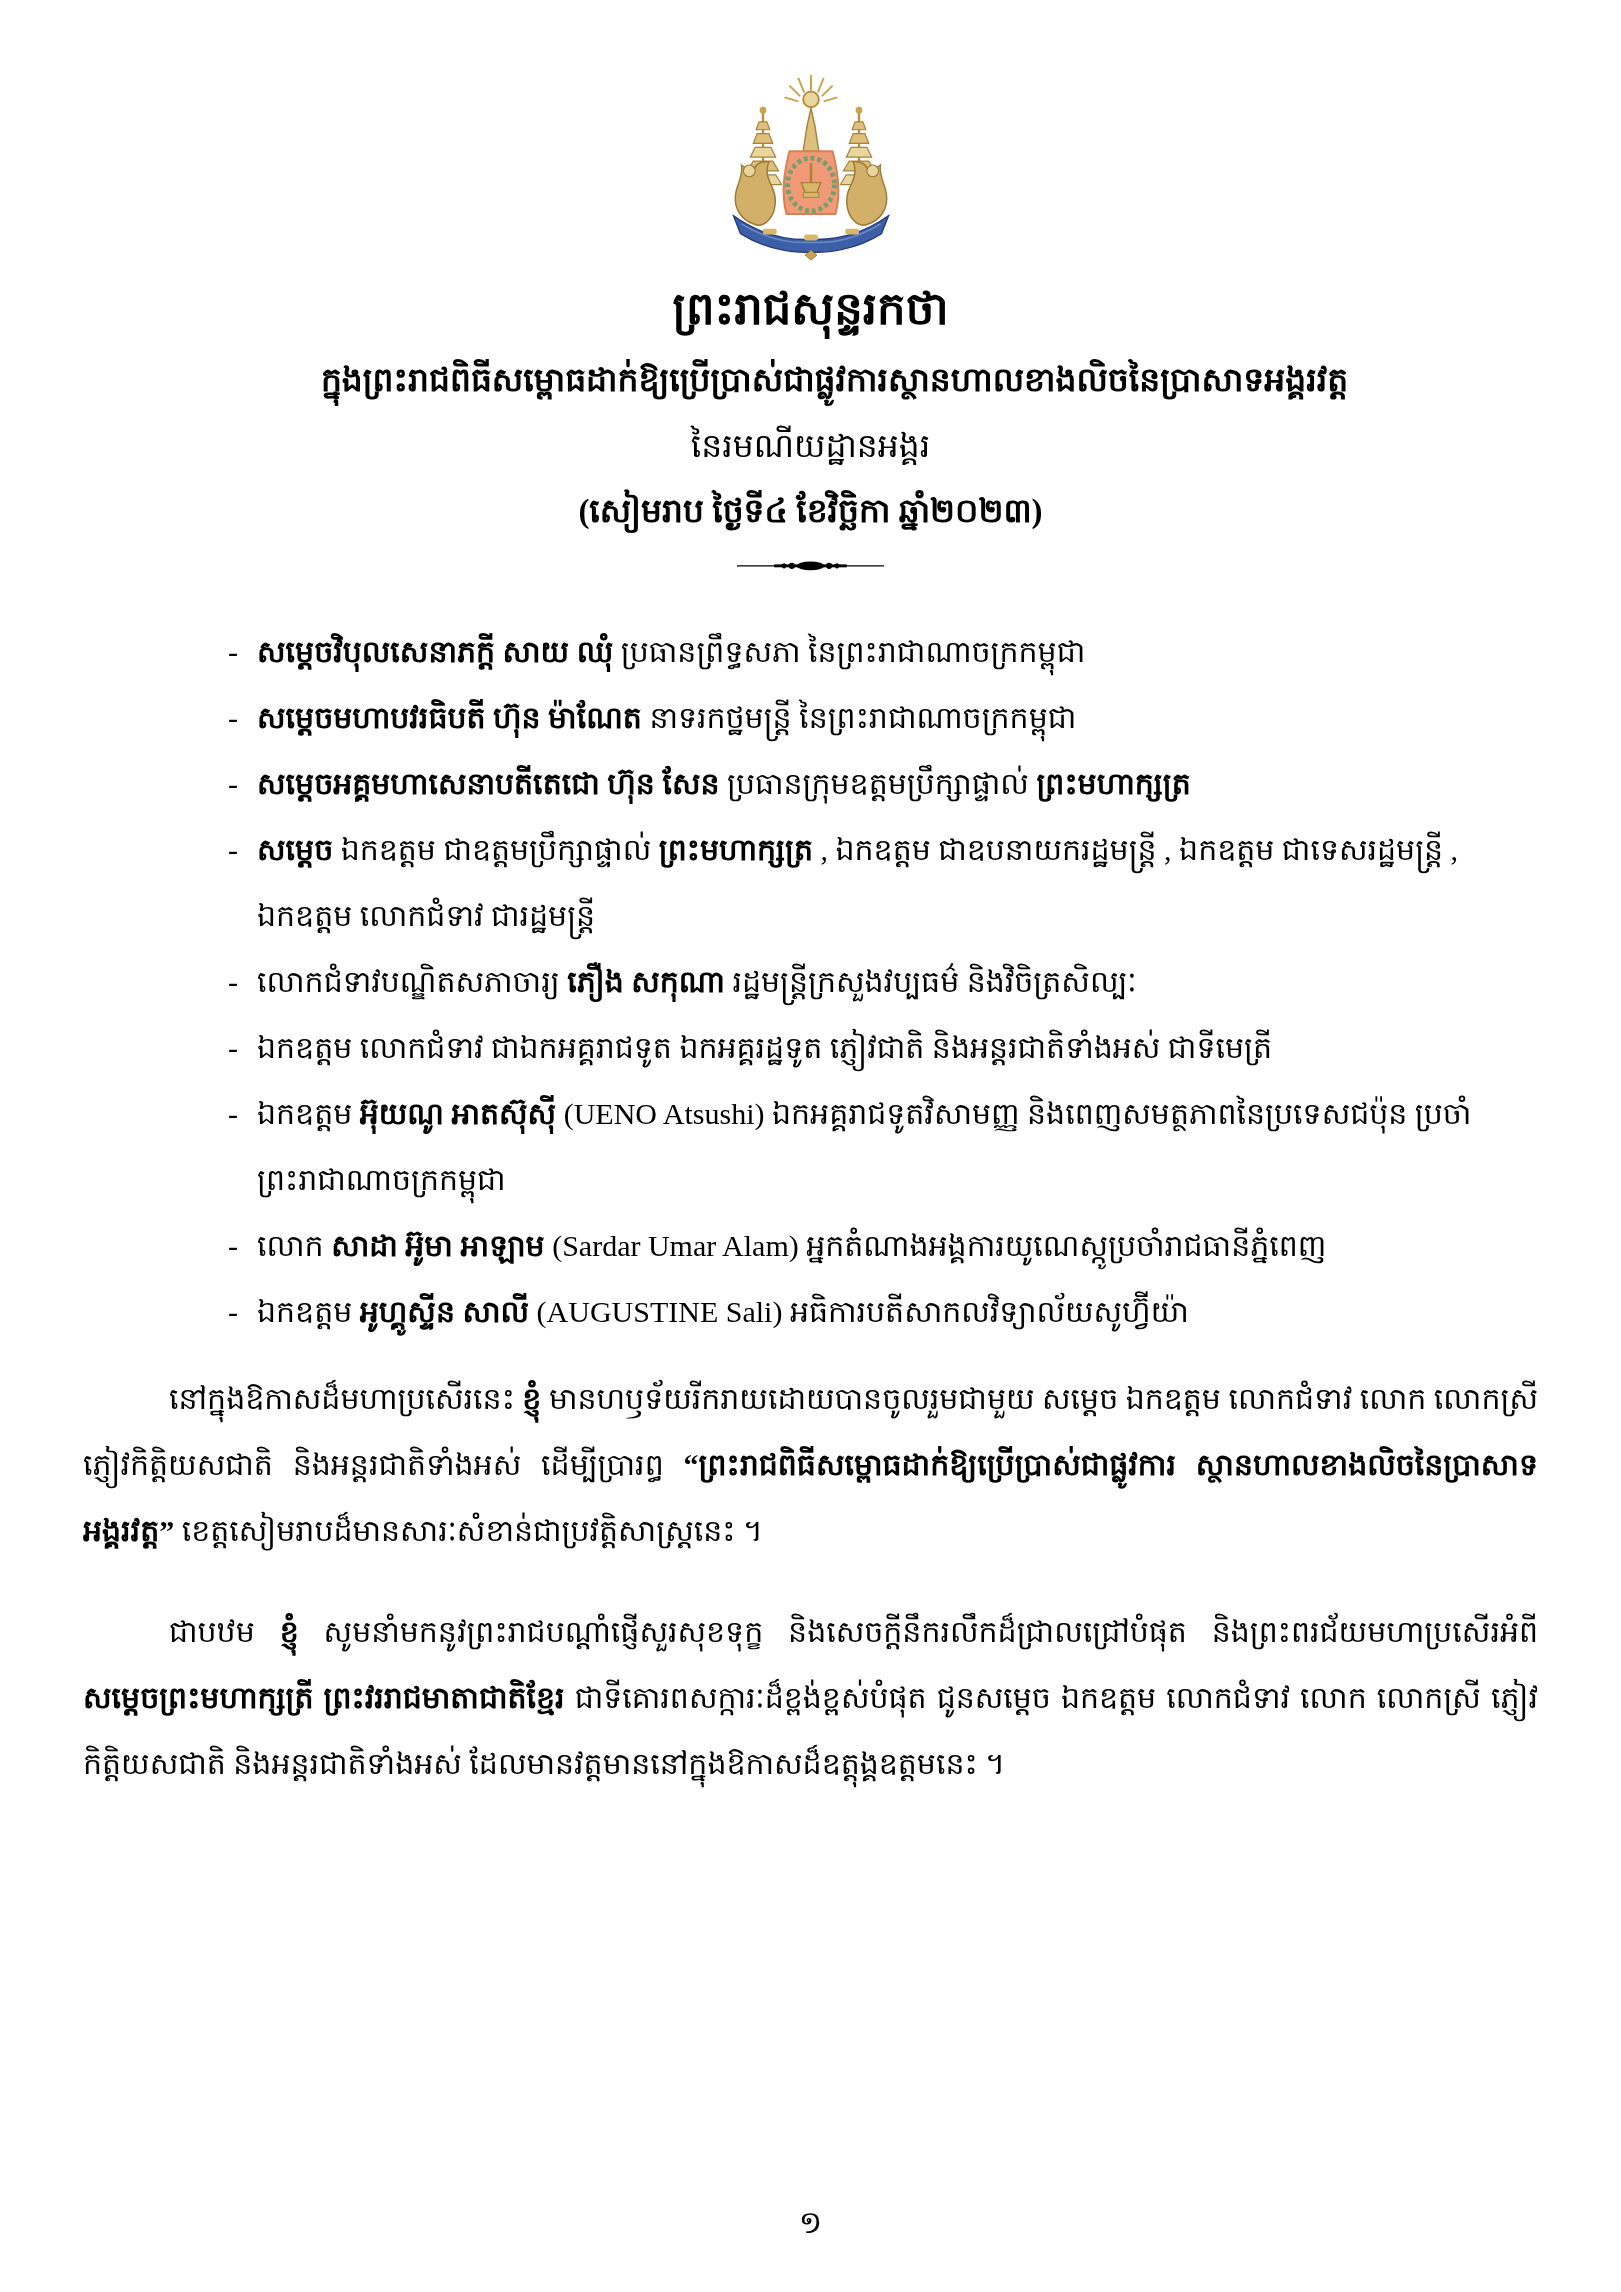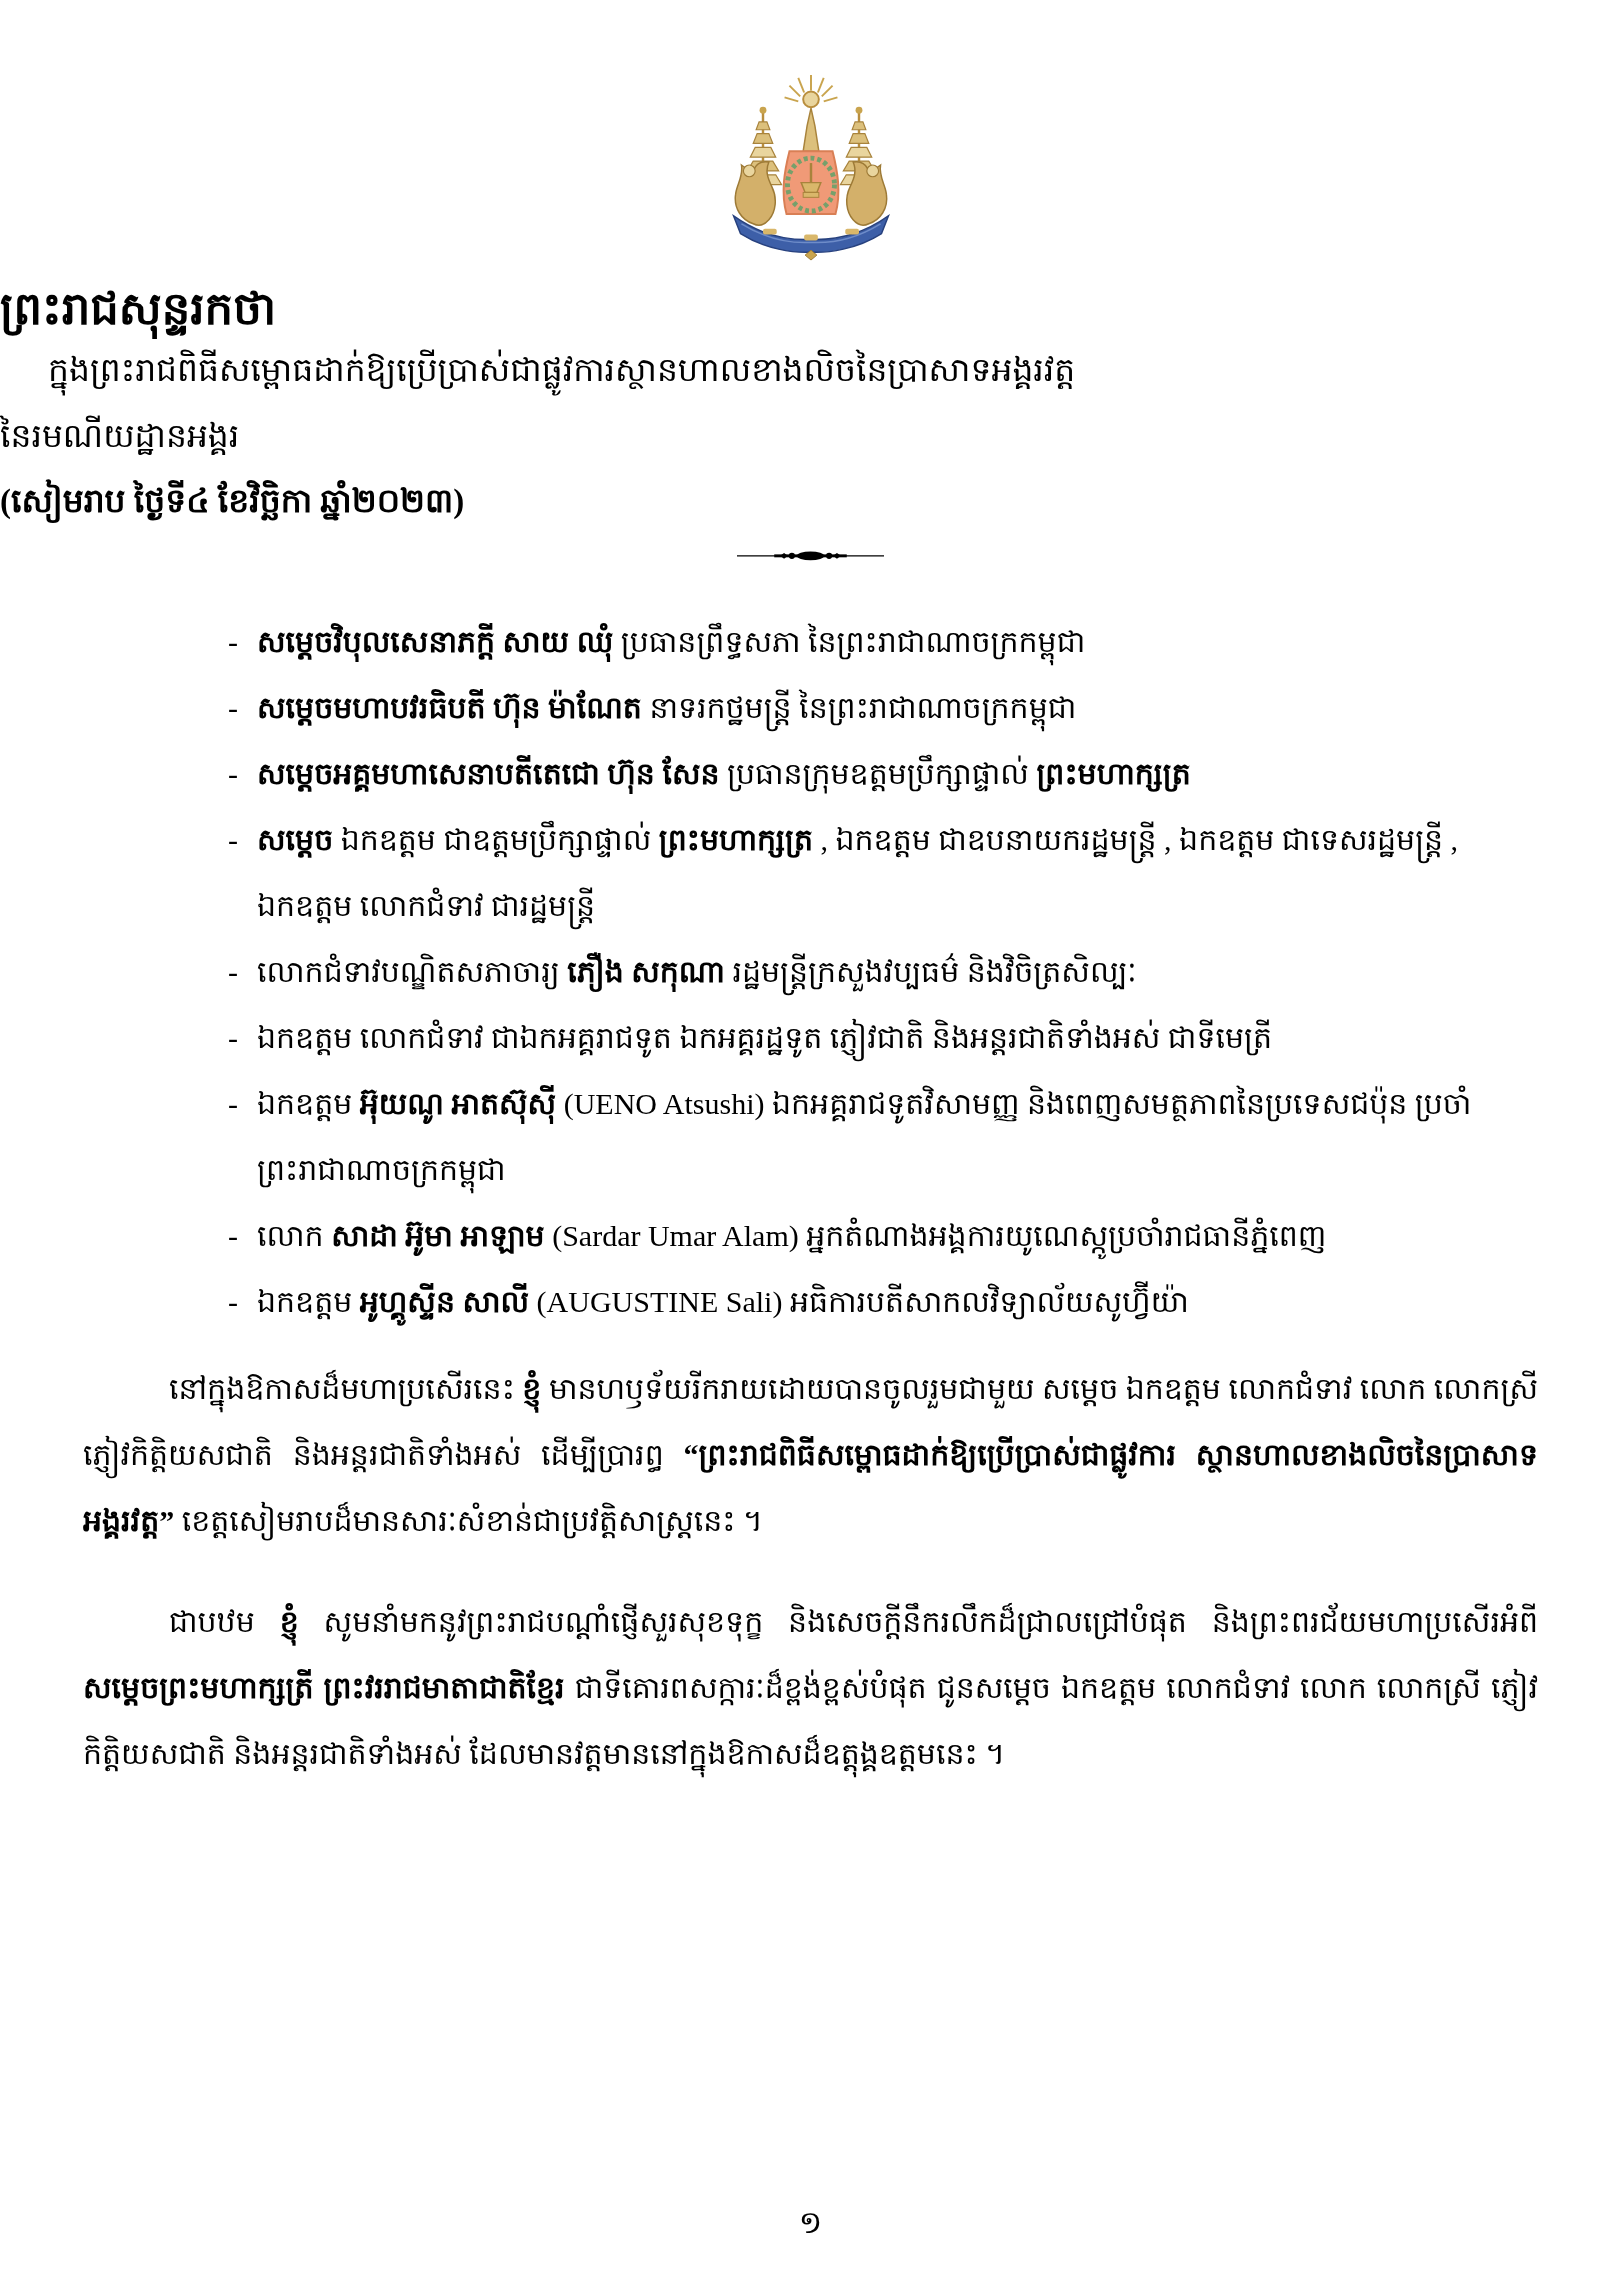--- a/index.html
+++ b/index.html
@@ -6,25 +6,25 @@
   .page{
     position:relative;
     width:1621px;height:2293px;
     margin:0 auto;
     background:#ffffff;
     color:#000;
     font-family:"Liberation Serif","DejaVu Serif",serif;
     overflow:hidden;
   }
   .emblem-wrap{margin-top:69px;text-align:center;}
-  .titles{}
+  .titles{text-align:center;}
   .t1{margin-top:15.7px;font-size:45px;font-weight:700;line-height:1.25;}
   .t2{margin-top:9.8px;font-size:38px;font-weight:700;line-height:1.35;}
   .t3{margin-top:5.9px;font-size:38px;font-weight:700;line-height:1.35;}
-  .s1{margin-top:10px;font-size:33px;font-weight:400;line-height:1.4;padding-left:48px;}
+  .s1{margin-top:20px;font-size:33px;font-weight:700;line-height:1.4;padding-left:48px;}
   .s2{margin-top:20px;font-size:33px;font-weight:400;line-height:1.4;}
   .s3{margin-top:19px;font-size:33px;font-weight:700;line-height:1.4;}
   .divider{margin:23.5px auto 0 auto;width:147px;height:15.7px;display:block;}
   .attendees{
     margin:45px 147px 0 228px;
     font-size:30px;line-height:66px;
     overflow-wrap:anywhere;
   }
   .li{display:flex;align-items:flex-start;}
   .dash{flex:0 0 29px;}

